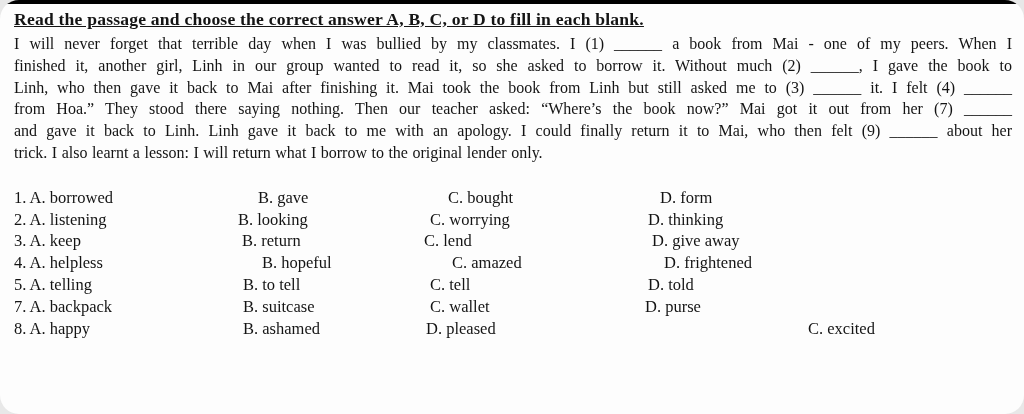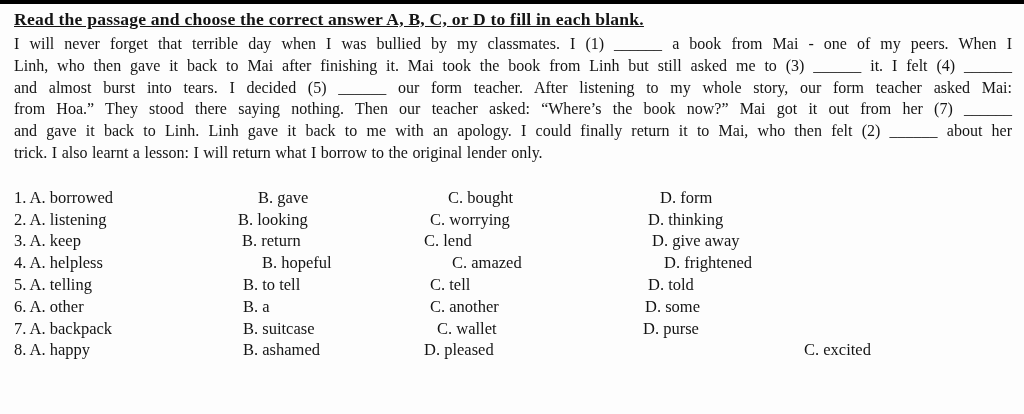--- a/index.html
+++ b/index.html
@@ -5,20 +5,21 @@
   html, body { margin: 0; padding: 0; background: #e8e8e8; }
   .page {
     position: relative;
     width: 1024px;
     height: 414px;
     background: #fdfdfd;
     color: #141414;
     font-family: "Liberation Serif", "DejaVu Serif", serif;
     overflow: hidden;
     box-sizing: border-box;
+    border-radius: 19px;
   }
   .top-rule {
     height: 4px;
     background: #000;
     width: 100%;
   }
   .content {
     padding: 3px 12px 0 14px;
   }
   .title {
@@ -80,24 +81,24 @@
 <body>
 
 <div class="page">
   <div class="top-rule"></div>
   <div class="content">
 
     <h1 class="title">Read the passage and choose the correct answer A, B, C, or D to fill in each blank.</h1>
 
     <div class="passage">
       <div class="pline">I will never forget that terrible day when I was bullied by my classmates. I (1) ______ a book from Mai - one of my peers. When I</div>
+      <div class="pline">finished it, another girl, Linh in our group wanted to read it, so she asked to borrow it. Without much (2) ______, I gave the book to</div>
       <div class="pline">Linh, who then gave it back to Mai after finishing it. Mai took the book from Linh but still asked me to (3) ______ it. I felt (4) ______</div>
-      <div class="pline">and almost burst into tears. I decided (5) ______ our form teacher. After listening to my whole story, our form teacher asked Mai:</div>
       <div class="pline">from Hoa.” They stood there saying nothing. Then our teacher asked: “Where’s the book now?” Mai got it out from her (7) ______</div>
-      <div class="pline">and gave it back to Linh. Linh gave it back to me with an apology. I could finally return it to Mai, who then felt (2) ______ about her</div>
+      <div class="pline">and gave it back to Linh. Linh gave it back to me with an apology. I could finally return it to Mai, who then felt (9) ______ about her</div>
       <div class="pline last">trick. I also learnt a lesson: I will return what I borrow to the original lender only.</div>
     </div>
 
     <div class="options">
       <div class="q-row">
         <span class="cell cell-a">1. A. borrowed</span>
         <span class="cell cell-b">B. gave</span>
         <span class="cell cell-c">C. bought</span>
         <span class="cell cell-d">D. form</span>
       </div>
@@ -119,26 +120,20 @@
         <span class="cell cell-c">C. amazed</span>
         <span class="cell cell-d">D. frightened</span>
       </div>
       <div class="q-row">
         <span class="cell cell-a">5. A. telling</span>
         <span class="cell cell-b">B. to tell</span>
         <span class="cell cell-c">C. tell</span>
         <span class="cell cell-d">D. told</span>
       </div>
       <div class="q-row">
-        <span class="cell cell-a">6. A. other</span>
-        <span class="cell cell-b">B. a</span>
-        <span class="cell cell-c">C. another</span>
-        <span class="cell cell-d">D. some</span>
-      </div>
-      <div class="q-row">
         <span class="cell cell-a">7. A. backpack</span>
         <span class="cell cell-b">B. suitcase</span>
         <span class="cell cell-c">C. wallet</span>
         <span class="cell cell-d">D. purse</span>
       </div>
       <div class="q-row">
         <span class="cell cell-a">8. A. happy</span>
         <span class="cell cell-b">B. ashamed</span>
         <span class="cell cell-d">D. pleased</span>
         <span class="cell cell-c">C. excited</span>

